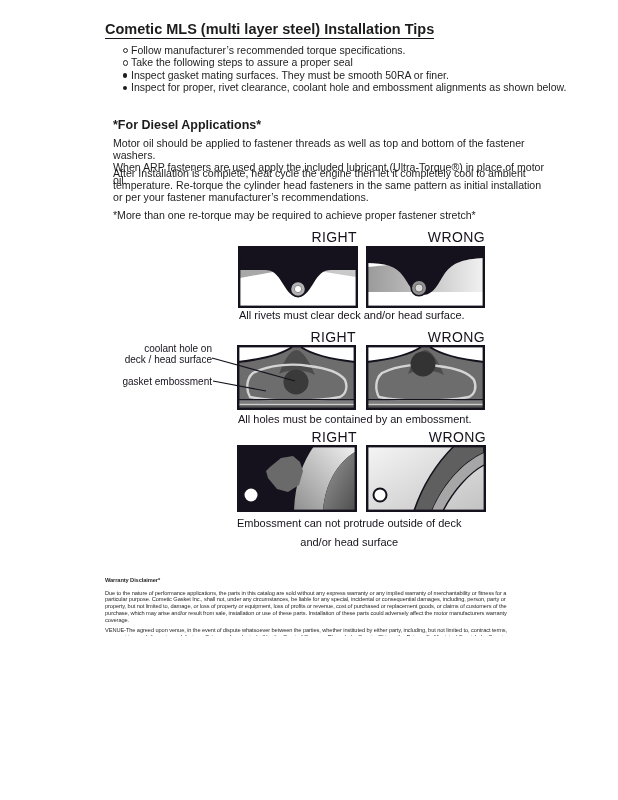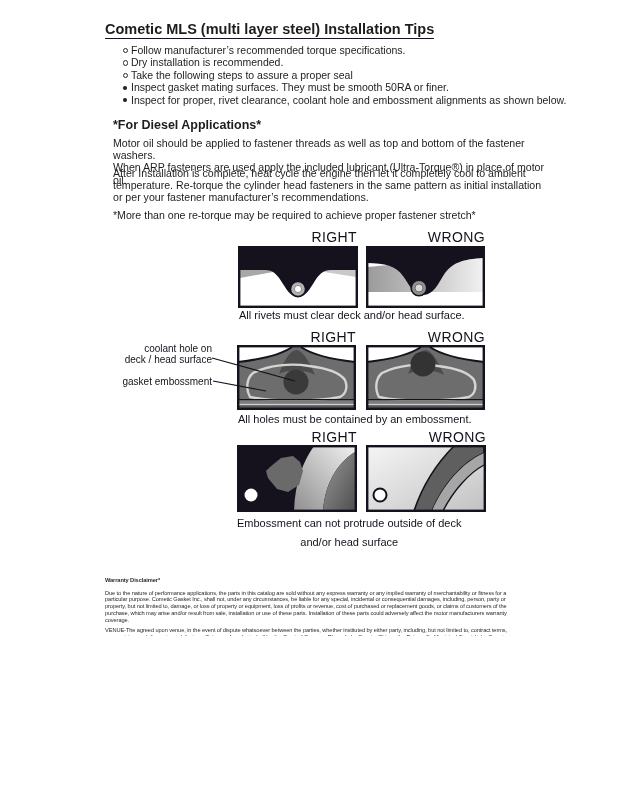--- a/index.html
+++ b/index.html
@@ -67,21 +67,20 @@
 </style>
 </head>
 <body>
 
 <div id="page">
 
   <div id="title" class="abs">Cometic MLS (multi layer steel) Installation Tips</div>
 
   <div id="bullets" class="abs">
     <div class="bullet">Follow manufacturer’s recommended torque specifications.</div>
-    <div class="bullet">Dry installation is recommended.</div>
     <div class="bullet">Take the following steps to assure a proper seal</div>
     <div class="sub-bullet">Inspect gasket mating surfaces.  They must be smooth 50RA or finer.</div>
     <div class="sub-bullet">Inspect for proper, rivet clearance, coolant hole and embossment alignments as shown below.</div>
   </div>
 
   <div id="diesel-p1" class="abs body-para">Motor oil should be applied to fastener threads as well as top and bottom of the fastener washers.
 When ARP fasteners are used apply the included lubricant (Ultra-Torque®) in place of motor oil.</div>
   <div id="diesel-heading" class="abs">*For Diesel Applications*</div>
   <div id="diesel-p2" class="abs body-para">After Installation is complete, heat cycle the engine then let it completely cool to ambient
 temperature. Re-torque the cylinder head fasteners in the same pattern as initial installation

